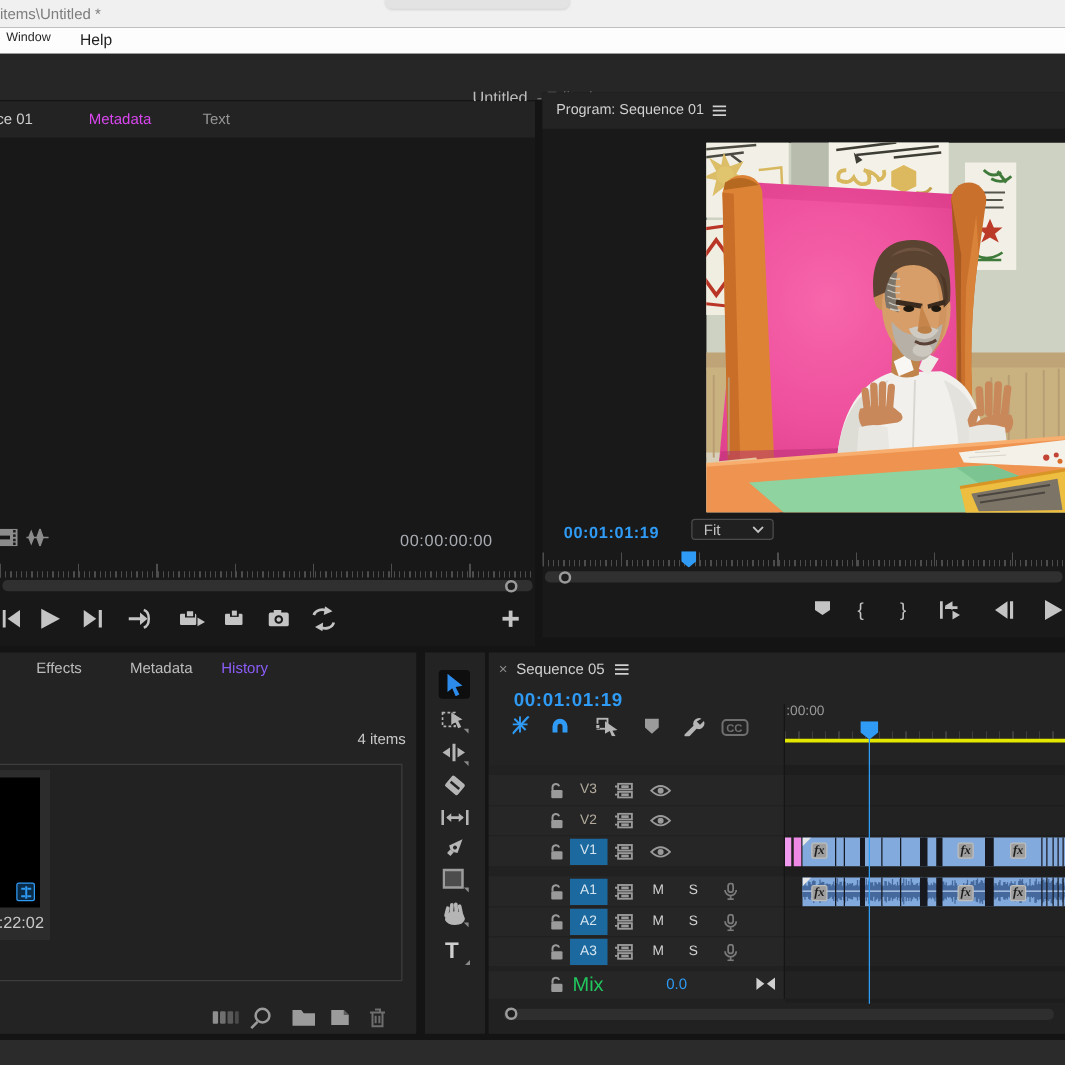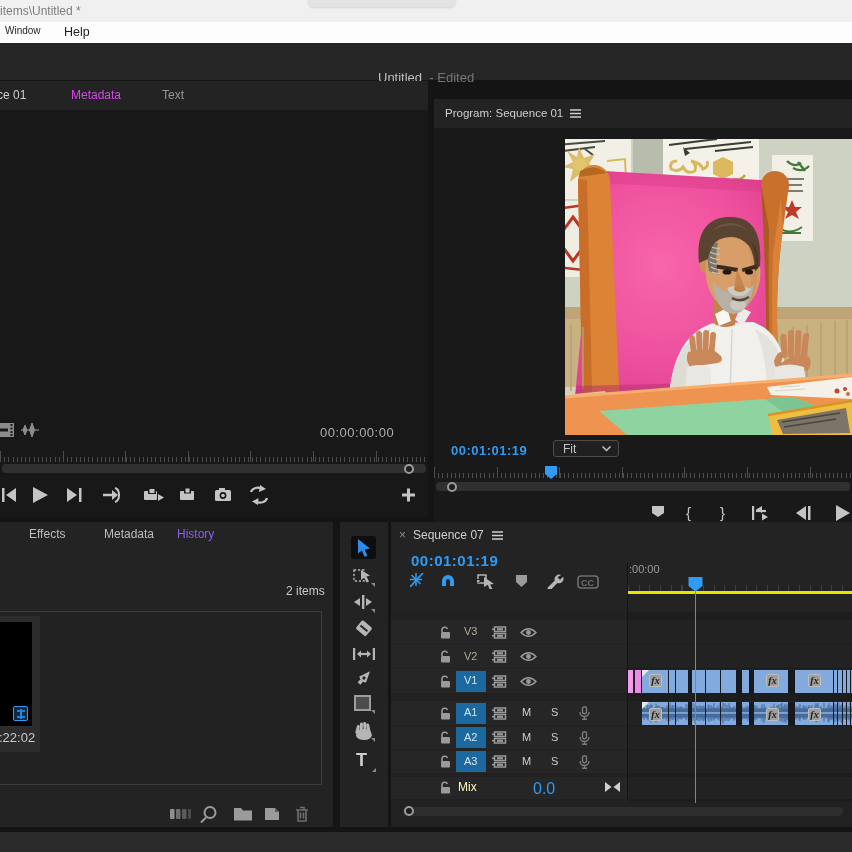--- a/index.html
+++ b/index.html
@@ -89,21 +89,21 @@
           <path d="M265,13 a7,6 0 0 1 -11,3.5" stroke="#c4c4c4" stroke-width="2.2" fill="none"></path>
           <polygon points="256,20 250,16.5 256.5,13"></polygon>
         </g>
     <g>
           <rect x="400" y="8.5" width="13" height="3"></rect>
           <rect x="405" y="3.5" width="3" height="13"></rect>
         </g>
   </svg>
 </div>
 
-<div class="abs" style="left:434px;top:99px;width:418px;height:436px;background:#191919">
+<div class="abs" style="left:434px;top:74px;width:418px;height:436px;background:#191919">
   <div class="abs" style="left:0;top:0;width:418px;height:29px;background:#232323"></div>
   <div class="abs" style="left:11px;top:8px;font-size:11.5px;color:#cfcfcf">Program: Sequence 01</div>
   <svg class="abs" style="left:136px;top:10px" width="11" height="9" viewBox="0 0 11 9" stroke="#cfcfcf" stroke-width="1.4">
         <path d="M0,1 h11 M0,4.5 h11 M0,8 h11"></path>
       </svg>
 
   <div class="abs tc blue" style="left:17px;top:344px;font-weight:bold">00:01:01:19</div>
   <div class="abs" style="left:119px;top:341px;width:66px;height:17px;background:#202020;border:1px solid #4c4c4c;border-radius:3px">
     <span style="position:absolute;left:9px;top:1px;font-size:12px;color:#c4c4c4">Fit</span>
     <svg style="position:absolute;right:7px;top:5px" width="9" height="6" viewBox="0 0 9 6">
@@ -260,21 +260,21 @@
     <path d="M203,276 L287,262" stroke="#d89425" stroke-width="2.5" fill="none"></path>
     <polygon points="212,281 281,269 285,294 218,295" fill="#7b7467"></polygon>
     <path d="M217,283 l58,-9 M219,288 l52,-8" stroke="#4a453e" stroke-width="1.6" fill="none"></path>
   </svg>
 </div>
 
 <div class="abs" style="left:0;top:522px;width:333px;height:305px;background:#232323">
   <div class="abs" style="left:29px;top:5px;font-size:12px;color:#bdbdbd">Effects</div>
   <div class="abs" style="left:104px;top:5px;font-size:12px;color:#bdbdbd">Metadata</div>
   <div class="abs" style="left:177px;top:5px;font-size:12px;color:#8b5cf6">History</div>
-  <div class="abs" style="left:286px;top:62px;font-size:12px;color:#c9c9c9">2 items</div>
+  <div class="abs" style="left:286px;top:62px;font-size:12px;color:#c9c9c9">4 items</div>
 
   <div class="abs" style="left:-2px;top:89px;width:324px;height:174px;border:1px solid #3d3d3d;background:#222"></div>
   <div class="abs" style="left:0;top:94px;width:40px;height:136px;background:#2c2c2c"></div>
   <div class="abs" style="left:0;top:100px;width:32px;height:104px;background:#000"></div>
   <div class="abs" style="left:13px;top:184px;width:15px;height:15px;border:1.5px solid #2f9bf5;border-radius:2px;background:#0b2a45">
     <svg width="12" height="12" viewBox="0 0 12 12" style="margin:0.5px">
           <path d="M2,3 h3 M7,3 h3 M2,9 h3 M7,9 h3 M6,1 v10" stroke="#2f9bf5" stroke-width="1.6"></path>
         </svg>
   </div>
   <div class="abs" style="left:-1px;top:208px;font-size:13px;color:#c9c9c9">:22:02</div>
@@ -364,21 +364,21 @@
 
   <div class="abs" style="left:16px;top:228px;font-size:18px;color:#cfcfcf;font-weight:bold">T</div>
   <svg class="abs" style="left:31px;top:245px" width="5" height="5" viewBox="0 0 5 5">
         <polygon points="1,5 5,5 5,1" fill="#8a8a8a"></polygon>
       </svg>
 </div>
 
 <div class="abs" style="left:391px;top:522px;width:461px;height:305px;background:#232323">
 
   <div class="abs" style="left:8px;top:6px;font-size:12px;color:#8a8a8a">×</div>
-  <div class="abs" style="left:22px;top:6px;font-size:12px;color:#cfcfcf">Sequence 07</div>
+  <div class="abs" style="left:22px;top:6px;font-size:12px;color:#cfcfcf">Sequence 05</div>
   <svg class="abs" style="left:101px;top:9px" width="11" height="9" viewBox="0 0 11 9" stroke="#cfcfcf" stroke-width="1.4">
         <path d="M0,1 h11 M0,4.5 h11 M0,8 h11"></path>
       </svg>
 
   <div class="abs blue" style="left:20px;top:30px;font-size:15px;font-weight:bold;letter-spacing:0.5px">00:01:01:19</div>
 
   <svg class="abs" style="left:19px;top:51px" width="192" height="16" viewBox="0 0 192 16">
     <g stroke="#2f9bf5" stroke-width="1.5" fill="none">
       <path d="M6,0 v13 M0,6.5 h12 M1.5,2 l9,9"></path>
       <path d="M0,14 L13,0" stroke-width="1.8"></path>
@@ -546,22 +546,22 @@
   <svg class="abs" style="left:188px;top:232.5px" width="11" height="14" viewBox="0 0 11 14">
         <g stroke="#7a7a7a" stroke-width="1.4" fill="none">
           <rect x="3.5" y="0.7" width="4" height="7" rx="2"></rect>
           <path d="M1,6 a4.5,4.5 0 0 0 9,0 M5.5,10.5 v2.5 M3,13.2 h5"></path>
         </g>
       </svg>
   <svg class="abs" style="left:49px;top:259px" width="11" height="13" viewBox="0 0 11 13">
         <path d="M2,6 v-2.2 a2.8,2.8 0 0 1 5.4,-0.8" stroke="#9a9a9a" stroke-width="1.6" fill="none"></path>
         <rect x="1" y="6" width="9" height="6.5" rx="1" fill="#9a9a9a"></rect>
       </svg>
-  <div class="abs" style="left:67px;top:258px;font-size:12px;color:#fef9c3">Mix</div>
-  <div class="abs blue" style="left:142px;top:258px;font-size:16px">0.0</div>
+  <div class="abs" style="left:67px;top:258px;font-size:16px;color:#22c55e">Mix</div>
+  <div class="abs blue" style="left:142px;top:258px;font-size:12px">0.0</div>
   <svg class="abs" style="left:214px;top:260px" width="15" height="10" viewBox="0 0 15 10">
         <polygon points="0,0 6.5,5 0,10" fill="#d0d0d0"></polygon>
         <polygon points="15,0 8.5,5 15,10" fill="#d0d0d0"></polygon>
       </svg>
   <div class="abs" style="left:237.3px;top:147.5px;width:4.7px;height:23px;background:#f29aef"></div>
   <div class="abs" style="left:244px;top:147.5px;width:6px;height:23px;background:#ee8ae6"></div>
   <div class="abs" style="left:250.5px;top:147.5px;width:210.5px;height:23px;background:#82aadc"></div>
   <div class="abs" style="left:250.5px;top:179.5px;width:210.5px;height:23px;background:#82aadc"></div>
   <svg class="abs" style="left:0;top:0" width="461" height="305" viewBox="0 0 461 305">
         <rect x="251" y="186.5" width="210" height="9" fill="#45699c" opacity="0.9"></rect>

